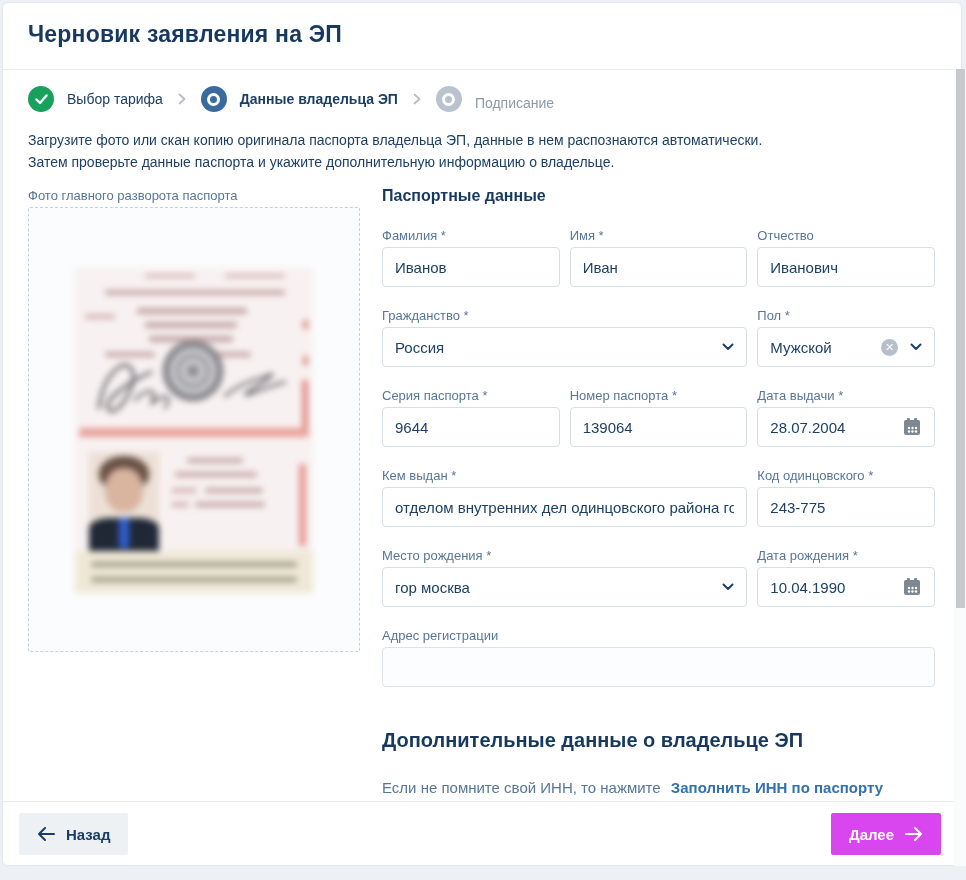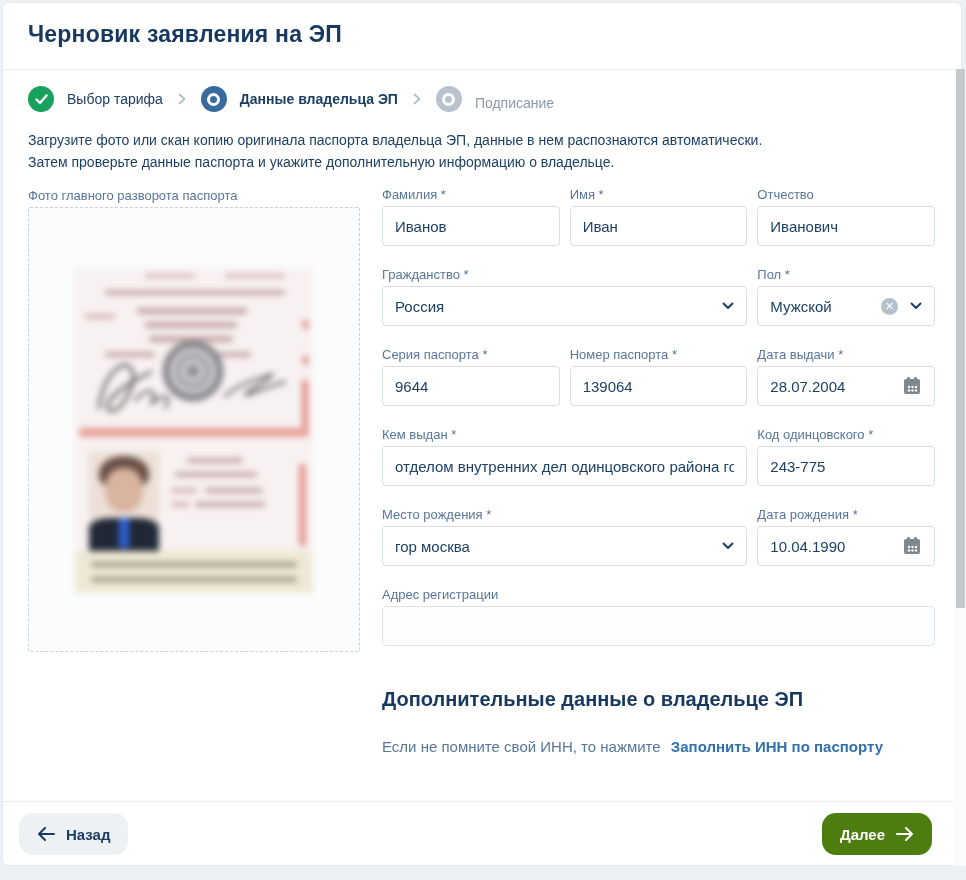--- a/index.html
+++ b/index.html
@@ -66,27 +66,27 @@
     width:17px;height:17px;border-radius:50%;background:#b6c0ca;color:#fff;
     display:flex;align-items:center;justify-content:center;font-size:11px;line-height:1;
     flex:0 0 auto;cursor:pointer;margin-right:4px;
   }
   .addl-h{margin:42px 0 0;font-size:20px;font-weight:700;color:#17395f;}
   .inn-row{margin-top:27px;font-size:15px;color:#587699;}
   .inn-link{color:#3272ae;font-weight:700;text-decoration:none;margin-left:6px;cursor:pointer;}
   
   .ftr-divider{position:absolute;left:0;right:0;top:798px;height:1px;background:#e9edf0;}
   .btn{
-    position:absolute;top:810px;height:42px;border:none;border-radius:14px;
+    position:absolute;top:810px;height:42px;border:none;border-radius:2px;
     display:flex;align-items:center;justify-content:center;gap:11px;
     font-family:"Liberation Sans","DejaVu Sans",sans-serif;
     font-size:15px;font-weight:700;cursor:pointer;padding:0 18px;
   }
   .btn-back{left:16px;background:#eef1f4;color:#1b3d63;}
-  .btn-next{right:29px;background:#4d7c0f;color:#ffffff;}
+  .btn-next{right:20px;background:#d946ef;color:#ffffff;}
   
   .scroll-track{position:absolute;left:954px;top:69px;width:12px;height:797px;background:#fafbfc;}
   .scroll-thumb{position:absolute;left:2px;top:0;width:9px;height:539px;background:#c6c9cc;cursor:pointer;}
 </style>
 </head>
 <body>
 
 <div class="card">
 
   <h1 class="page-title">Черновик заявления на ЭП</h1>
@@ -176,20 +176,21 @@
         <span style="left:224px;top:196px;width:7px;height:82px;background:#e59a93;"></span>
 
         <span style="left:0;top:283px;width:238px;height:42px;background:#efe8d6;"></span>
         <span class="mrz" style="left:16px;top:294px;width:206px;"></span>
         <span class="mrz" style="left:16px;top:309px;width:206px;"></span>
       </div>
     </div>
   </div>
 
   <div class="form-col">
+    <h2 class="section-h">Паспортные данные</h2>
 
     <div class="grid">
 
       <div class="field">
         <label class="flabel">Фамилия *</label>
         <input class="control" value="Иванов" style="">
       </div>
       <div class="field">
         <label class="flabel">Имя *</label>
         <input class="control" value="Иван" style="">

